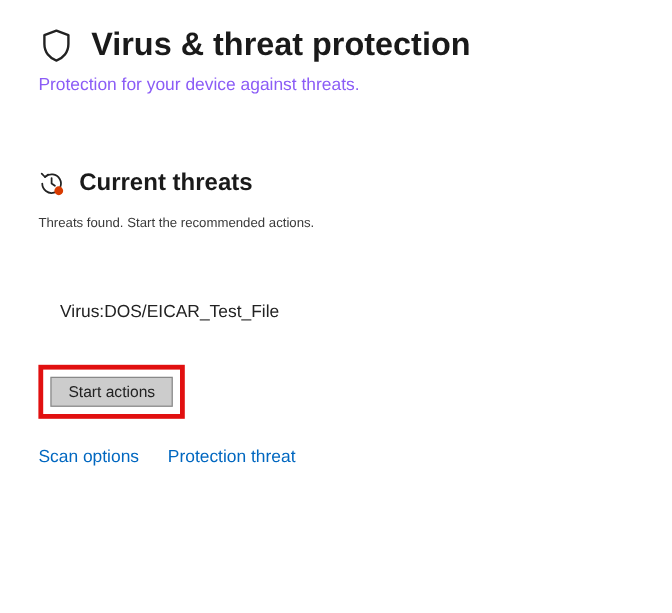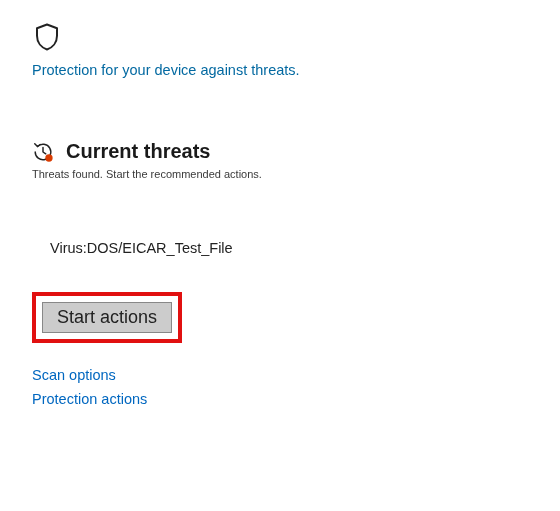--- a/index.html
+++ b/index.html
@@ -6,58 +6,59 @@
     body {
       font-family: "Segoe UI", -apple-system, BlinkMacSystemFont, sans-serif;
       background: #ffffff;
       width: 560px;
       height: 511px;
       padding: 22px 32px;
       color: #1a1a1a;
     }
     .page-header { display: flex; align-items: center; gap: 14px; margin-bottom: 10px; }
     .page-title { font-size: 27px; font-weight: 600; color: #1a1a1a; }
-    .page-subtitle { font-size: 14.5px; color: #0369a1; margin-bottom: 62px; }
-    .section-header { display: flex; align-items: center; gap: 12px; margin-bottom: 5px; }
+    .page-subtitle { font-size: 14.5px; color: #8b5cf6; margin-bottom: 62px; }
+    .section-header { display: flex; align-items: center; gap: 12px; margin-bottom: 16px; }
     .section-title { font-size: 20px; font-weight: 600; color: #1a1a1a; }
     .section-subtitle { font-size: 11px; color: #3a3a3a; margin-bottom: 60px; }
     .threat-item { font-size: 14.5px; color: #222; margin-left: 18px; margin-bottom: 36px; }
     .action-highlight {
       display: inline-block;
       border: 4px solid #e11010;
       padding: 6px;
       margin-bottom: 20px;
     }
     .action-btn {
       background: #cccccc;
       border: 1px solid #888888;
-      font-size: 18px;
+      font-size: 13px;
       color: #222;
       padding: 4px 14px;
       font-family: inherit;
       cursor: pointer;
       text-align: center;
     }
-    .link-list { display: flex; flex-direction: column; gap: 8px; margin-top: 4px; }
+    .link-list { display: flex; flex-direction: row; gap: 24px; margin-top: 4px; }
     .link-item { font-size: 14.5px; color: #0067c0; cursor: pointer; }
     .shield-icon svg { width: 30px; height: 30px; display: block; }
     .threat-icon { position: relative; width: 22px; height: 22px; }
     .threat-icon svg { width: 22px; height: 22px; display: block; }
   </style>
 </head>
 <body>
 
 
 
 <div class="page-header">
   <span class="shield-icon">
     <svg viewBox="0 0 24 24" fill="none" stroke="#222" stroke-width="1.6" stroke-linejoin="round">
       <path d="M12 2 L20 5 V11 C20 16.5 16.5 20.5 12 22 C7.5 20.5 4 16.5 4 11 V5 Z"></path>
     </svg>
   </span>
+  <h1 class="page-title">Virus &amp; threat protection</h1>
 </div>
 <p class="page-subtitle">Protection for your device against threats.</p>
 
 <div class="section-header">
   <span class="threat-icon">
     <svg viewBox="0 0 24 24">
       <g fill="none" stroke="#222" stroke-width="1.6" stroke-linecap="round" stroke-linejoin="round">
         <path d="M3.5 12 a8.5 8.5 0 1 0 2.5 -6"></path>
         <polyline points="3,3 6,6 9,3.8" fill="none"></polyline>
         <polyline points="12,7 12,12 15,14" fill="none"></polyline>
@@ -70,17 +71,17 @@
 <p class="section-subtitle">Threats found. Start the recommended actions.</p>
 
 <div class="threat-item">Virus:DOS/EICAR_Test_File</div>
 
 <div class="action-highlight">
   <button class="action-btn">Start actions</button>
 </div>
 
 <div class="link-list">
   <a class="link-item">Scan options</a>
-  <a class="link-item">Protection actions</a>
+  <a class="link-item">Protection threat</a>
 </div>
 
 
 
 
 </body></html>

